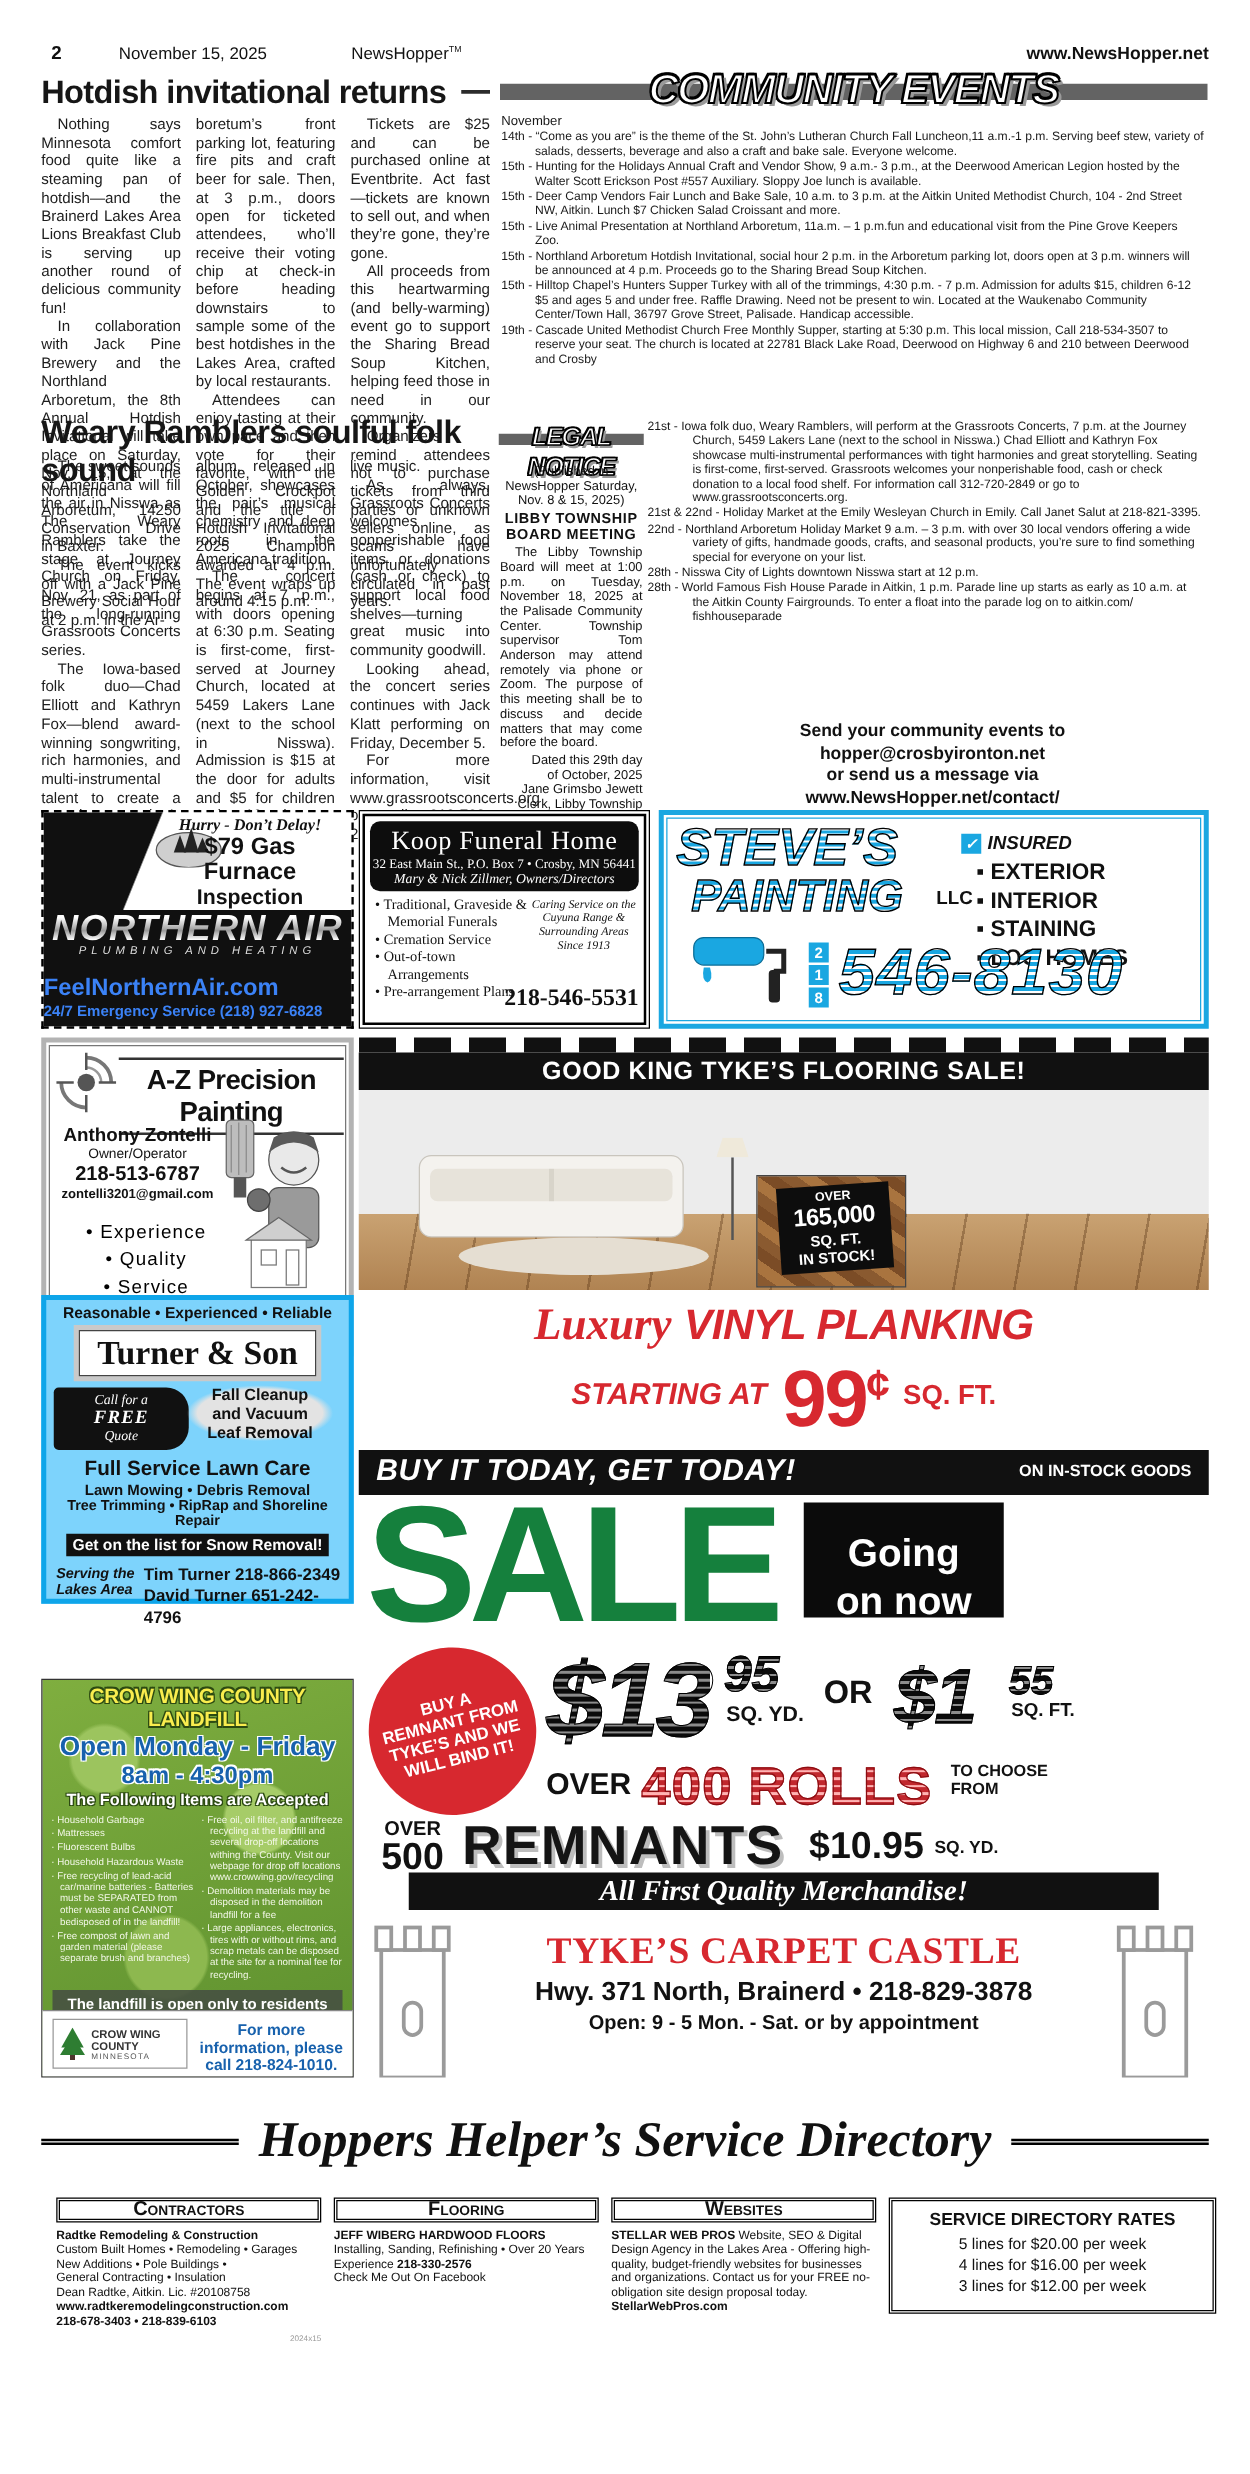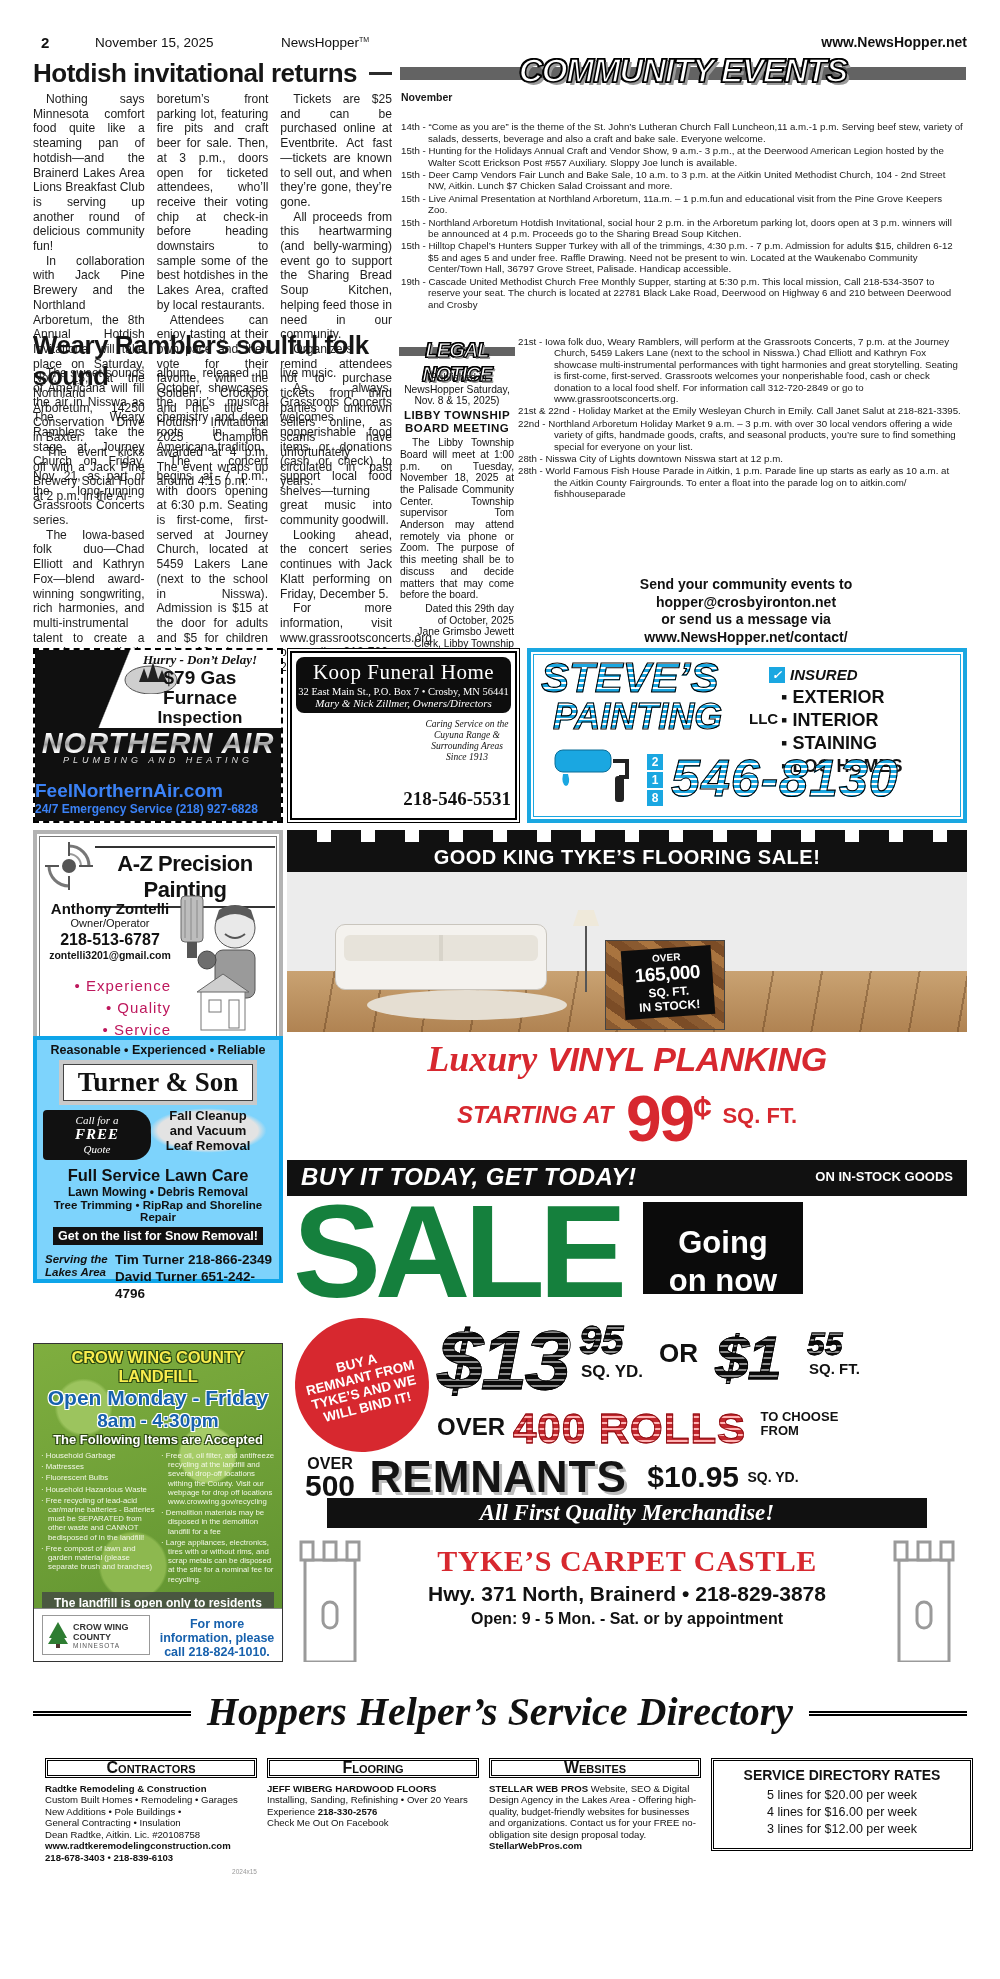--- a/index.html
+++ b/index.html
@@ -19,21 +19,21 @@
   .col{width:112px;font-size:12.1px;line-height:14.7px;text-align:justify;color:#1c1c1c}
   .col p{margin:0;text-indent:13px}
   .col.cont p:first-child{text-indent:0}
   
   .ce-banner{position:absolute;left:400px;top:54px;width:566px;height:34px}
   .ce-banner .bar{position:absolute;left:0;right:0;top:13px;height:13px;background:#636363}
   .bantxt{position:relative;text-align:center;font-style:italic;font-weight:900;color:#fff;letter-spacing:-1px;
     -webkit-text-stroke:1.6px #000;text-shadow:3px 3px 0 #9a9a9a, -1px -1px 0 #000,1px -1px 0 #000,-1px 1px 0 #000,1px 1px 0 #000}
   .ce-banner .bantxt{font-size:33px;line-height:34px}
   .events{position:absolute;left:401px;top:92px;width:562px;font-size:9.7px;line-height:11.4px;color:#191919}
-  .events .month{font-weight:bold;font-size:10.5px;margin-bottom:18px}
+  .events .month{font-weight:normal;font-size:10.5px;margin-bottom:1px}
   .event{padding-left:27px;text-indent:-27px;margin-bottom:1px}
   .events2{position:absolute;left:518px;top:336px;width:447px;font-size:9.7px;line-height:11.4px;color:#191919}
   .events2 .event{padding-left:36px;text-indent:-36px}
   .send{position:absolute;left:560px;top:576px;width:372px;text-align:center;font-weight:bold;font-size:14px;line-height:17.5px}
   
   .ln-banner{position:absolute;left:399px;top:338px;width:116px;height:26px}
   .ln-banner .bar{position:absolute;left:0;right:0;top:9px;height:9px;background:#636363}
   .ln-banner .bantxt{font-size:20px;line-height:24px;-webkit-text-stroke:1.2px #000;text-shadow:2px 2px 0 #9a9a9a,-1px -1px 0 #000,1px -1px 0 #000,-1px 1px 0 #000,1px 1px 0 #000}
   .legal{position:absolute;left:400px;top:372px;width:114px;font-size:10.3px;line-height:11.7px;text-align:justify}
   .legal .pub{text-align:center;text-indent:0;margin:0 0 2px}
@@ -86,21 +86,21 @@
   .stv .phone{position:absolute;left:140px;top:96px;font-style:italic;font-weight:900;font-size:52px;letter-spacing:1px}
   
   .az{left:33px;top:830px;width:250px;height:255px;border:4px solid #b3b3b3;box-sizing:border-box;position:absolute;background:#fff}
   .az .inner{position:absolute;inset:2px;border:1px solid #777}
   .az .ttl{position:absolute;left:58px;top:12px;width:180px;font-size:22px;font-weight:bold;letter-spacing:-.5px;border-top:2px solid #333;border-bottom:2px solid #333;padding:3px 0;text-align:center}
   .az .info{position:absolute;left:12px;top:66px;width:122px;text-align:center}
   .az .owner{font-weight:900;font-size:15px}
   .az .role{font-size:11px}
   .az .phone{font-weight:900;font-size:16px;margin-top:2px}
   .az .mail{font-weight:bold;font-size:10.5px}
-  .az ul{margin:14px 0 16px;padding:0 0 0 14px;list-style:none;text-align:right;font-size:15px;line-height:22px;letter-spacing:1px;color:#be185d}
+  .az ul{margin:14px 0 16px;padding:0 0 0 14px;list-style:none;text-align:center;font-size:15px;line-height:22px;letter-spacing:1px;color:#000000}
   .az li::before{content:"•  "}
   .az .footer{position:absolute;left:10px;bottom:6px;right:10px;text-align:center;font-size:14px;letter-spacing:1.5px;color:#222}
   .az .art{position:absolute;right:4px;top:60px}
   
   .tu{left:33px;top:1036px;width:250px;height:247px;border:4px solid #0ea5e9;box-sizing:border-box;position:absolute;background:#7dd3fc}
   .tu .tag{ text-align:center;font-weight:bold;font-size:12.5px;margin-top:3px}
   .tu .frame{margin:3px 22px;background:#c9c9c9;padding:4px}
   .tu .fin{background:#fff;border:1px solid #444;text-align:center;font-family:"Liberation Serif",serif;font-weight:bold;font-size:27px;padding:2px 0}
   .tu .midrow{position:relative;height:56px}
   .tu .quote{position:absolute;left:6px;top:2px;width:108px;height:50px;background:#111;color:#fff;border-radius:4px 18px 18px 4px;text-align:center;font-family:"Liberation Serif",serif;font-style:italic}
@@ -330,20 +330,26 @@
     </div>
   </div>
 
   <div class="ad koop">
     <div class="inner">
       <div class="khead">
         <div class="kname">Koop Funeral Home</div>
         <div class="kaddr">32 East Main St., P.O. Box 7 • Crosby, MN 56441</div>
         <div class="kown">Mary &amp; Nick Zillmer, Owners/Directors</div>
       </div>
+      <ul>
+          <li>Traditional, Graveside &amp; Memorial Funerals</li>
+          <li>Cremation Service</li>
+          <li>Out-of-town Arrangements</li>
+          <li>Pre-arrangement Plans</li>
+        </ul>
       <div class="ktag">Caring Service on the Cuyuna Range &amp; Surrounding Areas Since 1913</div>
       <div class="kphone">218-546-5531</div>
     </div>
   </div>
 
   <div class="stv">
     <div class="inner"></div>
     <div class="n1 striped-cyan">STEVE’S</div>
     <div class="n2 striped-cyan">PAINTING</div>
     <div class="llc">LLC</div>

